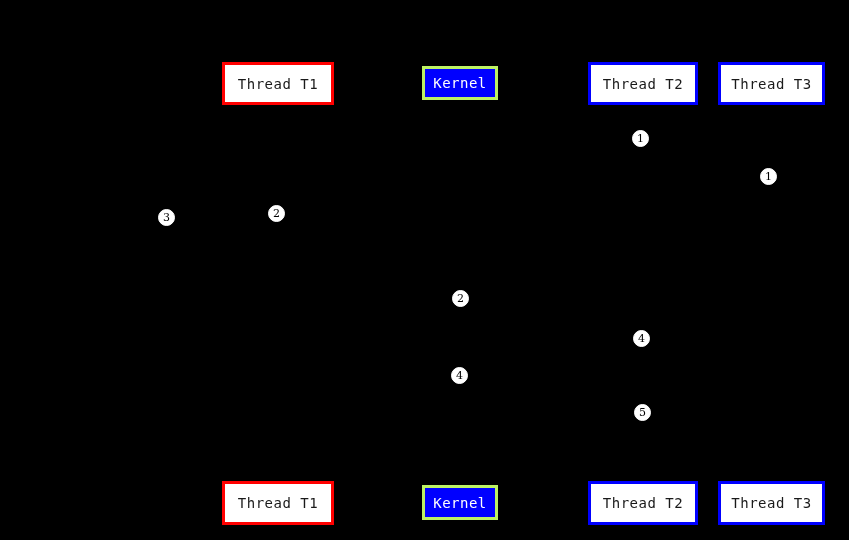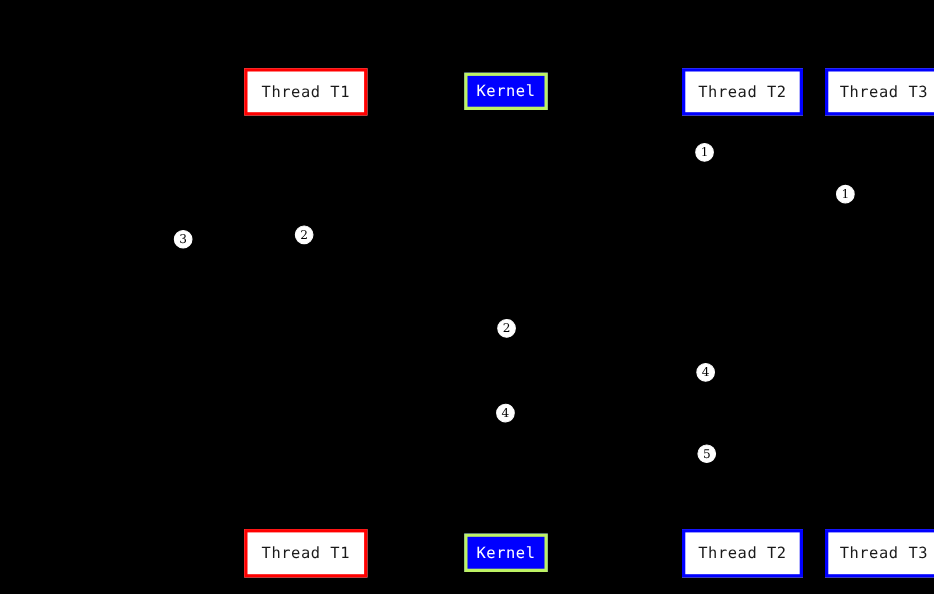--- a/index.html
+++ b/index.html
@@ -64,21 +64,20 @@
   }
   .participant.style-thread-red {
     background: #ffffff;
     border: 3px solid #ff0000;
     color: #1a1a1a;
   }
   .participant.style-thread-blue {
     background: #ffffff;
     border: 3px solid #0000ff;
     color: #1a1a1a;
-    margin-left: 32px;
   }
   .participant.style-kernel {
     background: #0000ff;
     border: 3px solid #bef264;
     color: #ffffff;
   }
 
   
   .step-badge {
     position: absolute;

